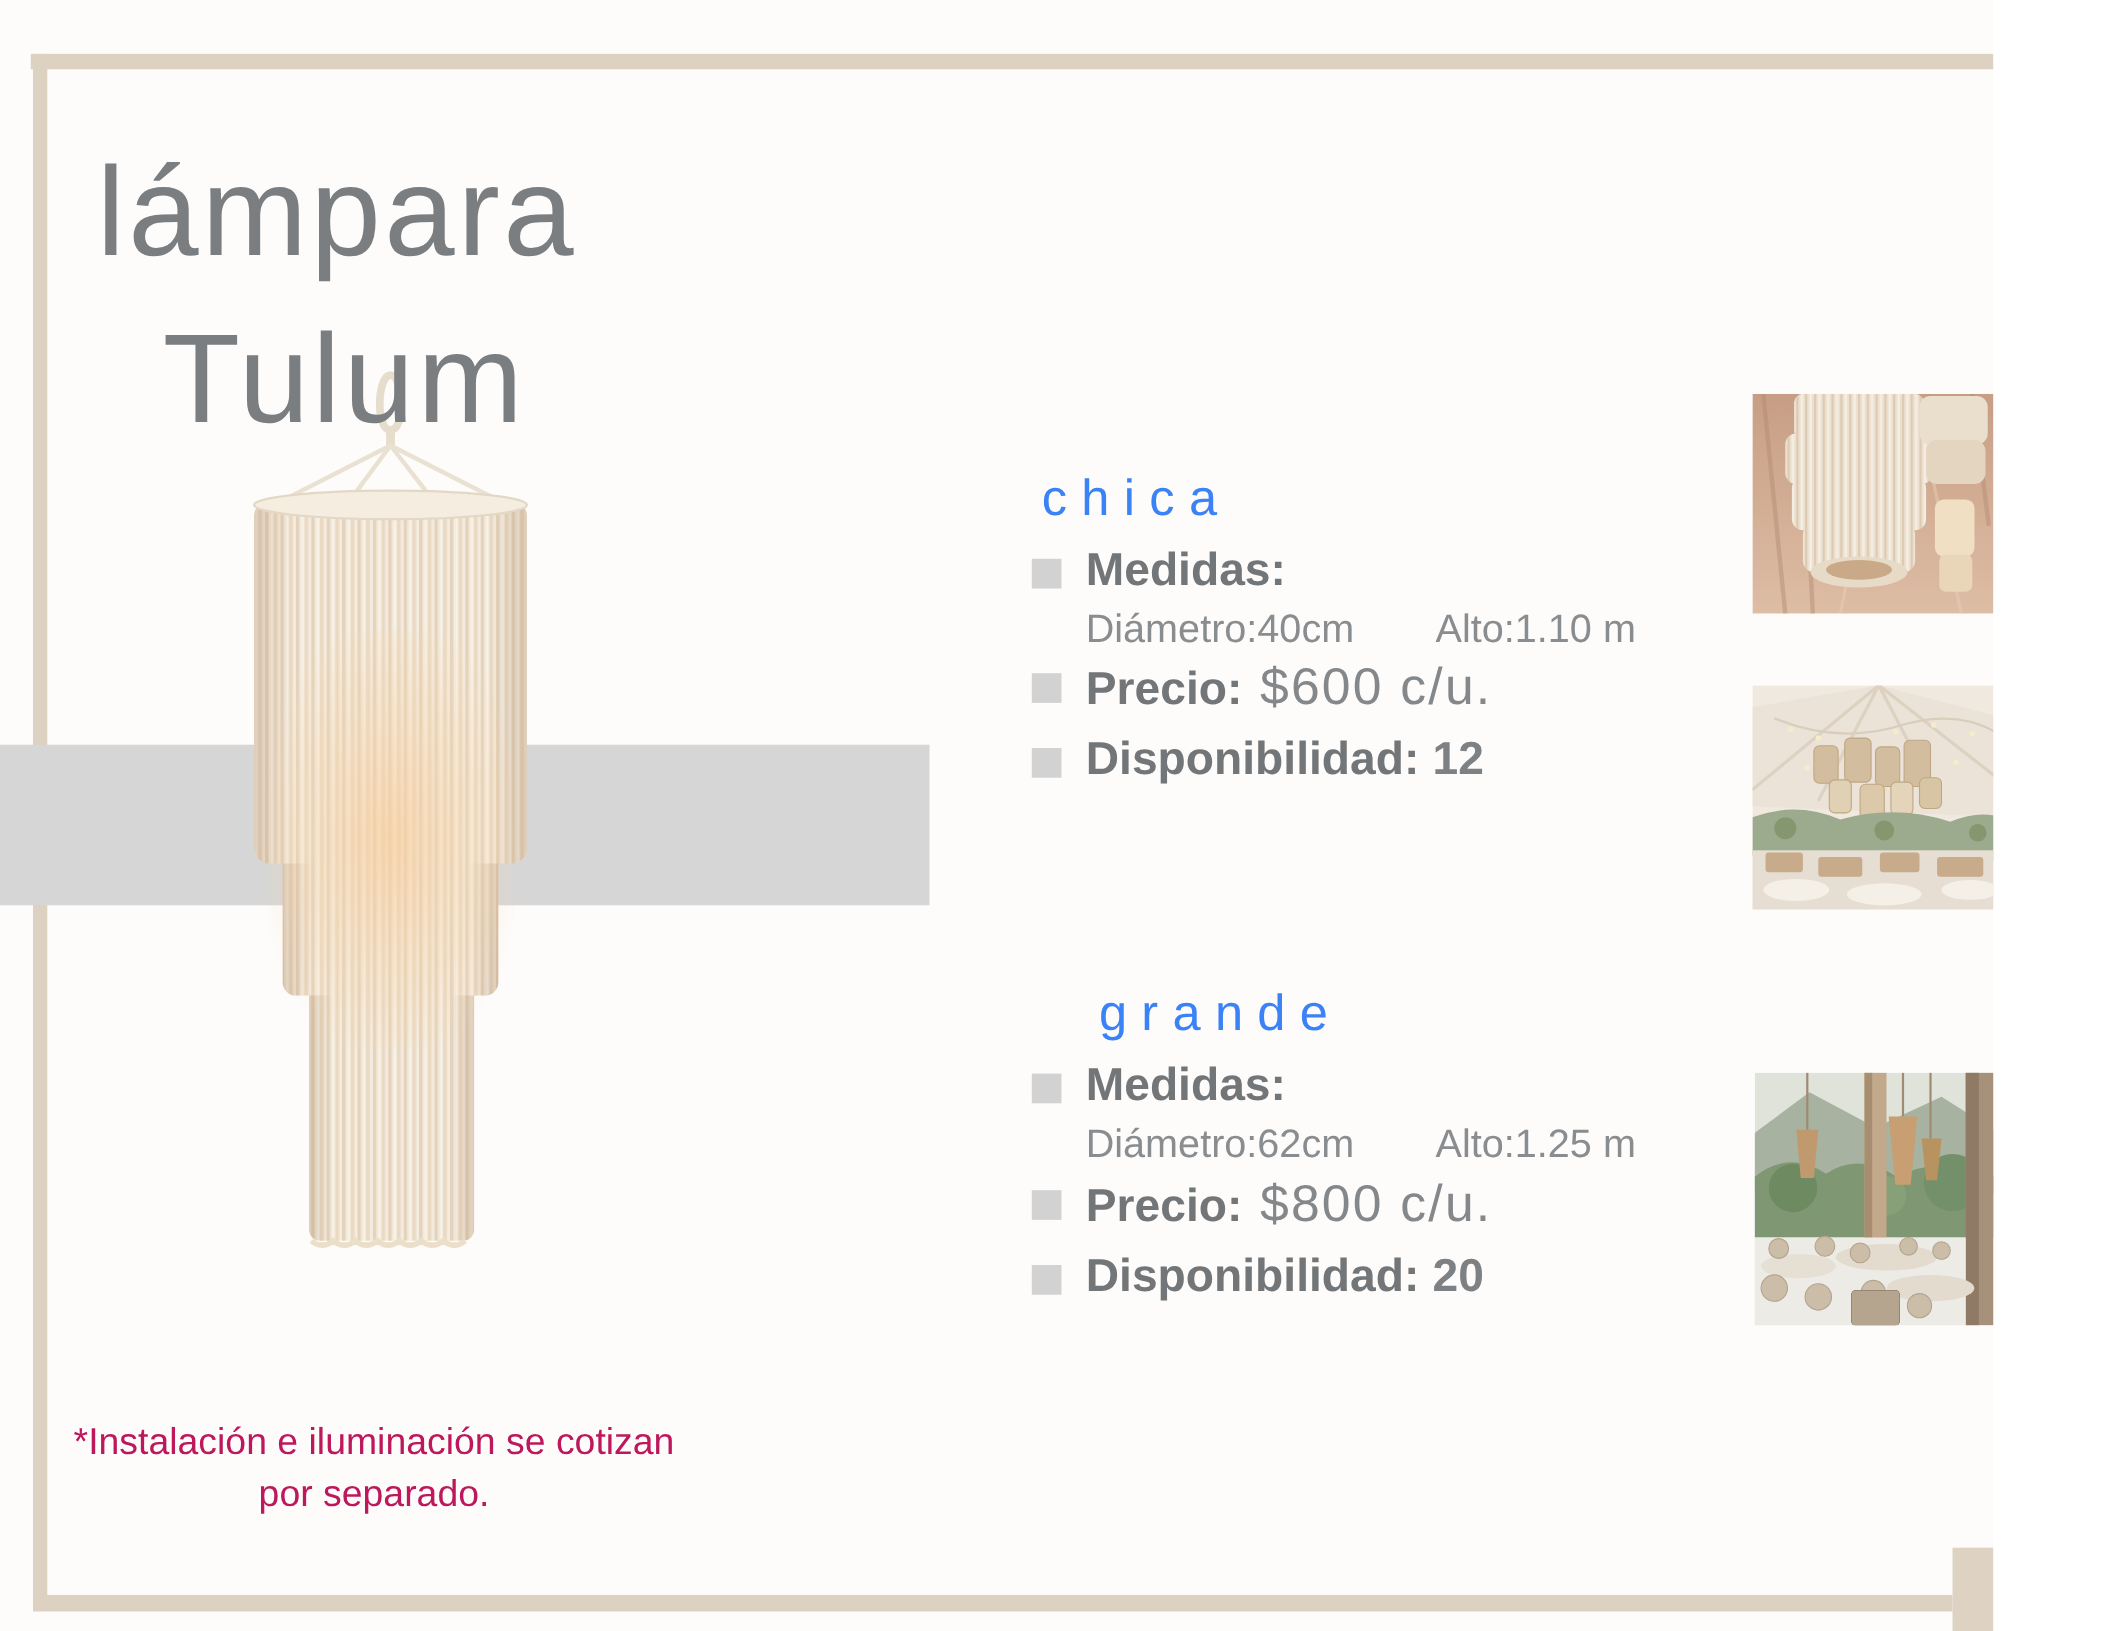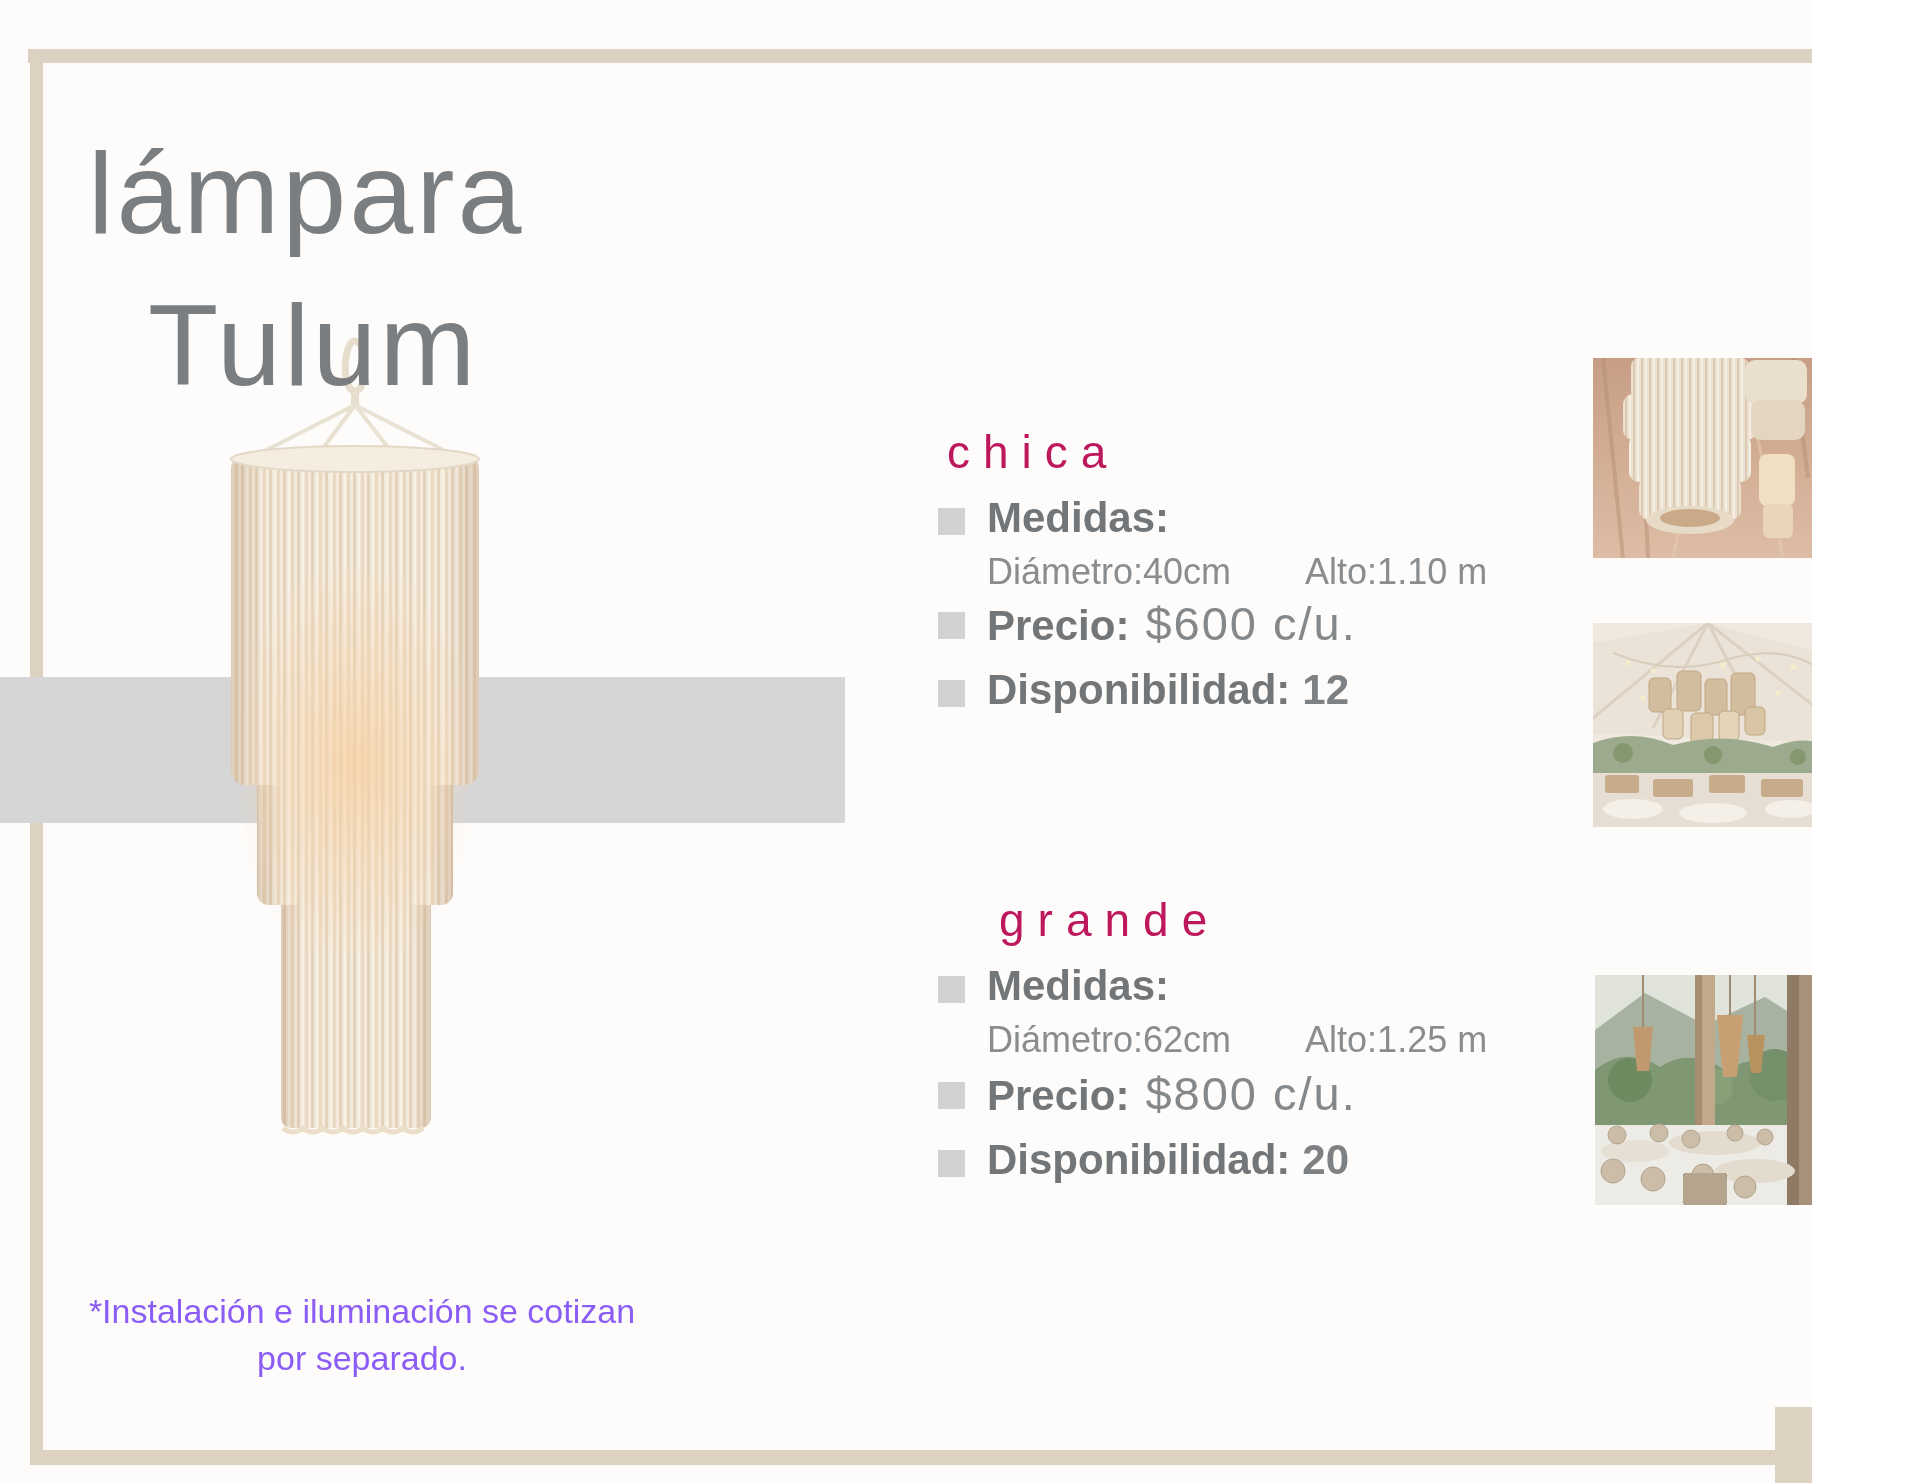--- a/index.html
+++ b/index.html
@@ -15,32 +15,32 @@
   #frame-bottom{left:30px;top:1450px;width:1745px;height:15px;}
   #frame-right{left:1862px;top:49px;width:15px;height:1365px;}
   #corner-square{left:1775px;top:1407px;width:102px;height:76px;background:#ded3c3;position:absolute;}
   
   #gray-band{left:0;top:677px;width:845px;height:146px;background:#d6d6d6;position:absolute;z-index:1;}
   
   .title-line{color:#7b7e81;font-size:115px;letter-spacing:3px;line-height:1;white-space:nowrap;z-index:3;}
   #title-line1{left:88px;top:136px;}
   #title-line2{left:148px;top:288px;}
   
-  .size-name{color:#be185d;font-size:46px;letter-spacing:13px;white-space:nowrap;z-index:3;}
+  .size-name{color:#3b82f6;font-size:46px;letter-spacing:13px;white-space:nowrap;z-index:3;}
   .bullet{width:27px;height:27px;background:#d2d2d2;position:absolute;z-index:3;}
   .row-bold{color:#737679;font-size:42px;font-weight:bold;white-space:nowrap;z-index:3;}
   .row-bold .val{font-weight:bold;color:#7e8184;margin-left:12px;}
   .row-bold .val-big{font-weight:normal;color:#85888b;font-size:47px;margin-left:16px;letter-spacing:2px;}
   .dims{color:#8a8d90;font-size:36px;white-space:nowrap;z-index:3;}
   .dims .alto{display:inline-block;margin-left:74px;}
   
   #materials{left:78px;top:1222px;font-size:46px;white-space:nowrap;z-index:3;}
   #materials .mat-label{font-weight:bold;color:#717477;}
   #materials .mat-value{color:#8a8d90;margin-left:14px;letter-spacing:2px;}
-  #footnote{left:82px;top:1288px;width:560px;text-align:center;color:#8b5cf6;font-size:34px;line-height:1.38;z-index:3;}
+  #footnote{left:60px;top:1288px;width:560px;text-align:center;color:#be185d;font-size:34px;line-height:1.38;z-index:3;}
   
   #lamp{left:213px;top:333px;width:285px;height:805px;z-index:2;}
   
   .photo{position:absolute;overflow:hidden;z-index:3;}
   #photo-1{left:1593px;top:358px;width:230px;height:200px;}
   #photo-2{left:1593px;top:623px;width:230px;height:204px;}
   #photo-3{left:1595px;top:975px;width:230px;height:230px;}
 </style>
 </head>
 <body>

